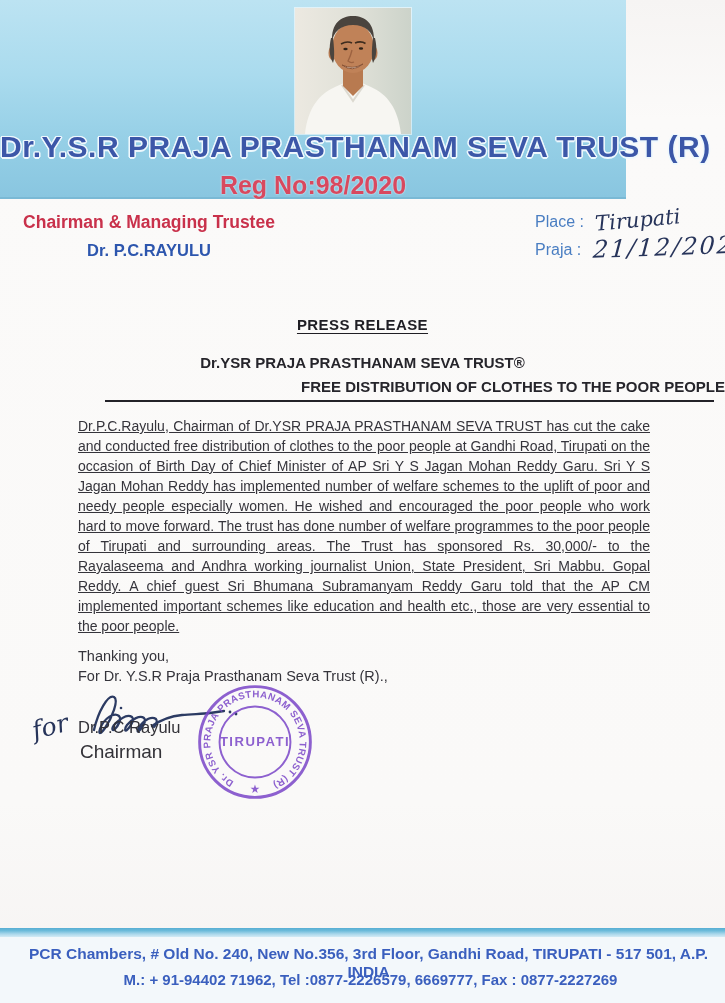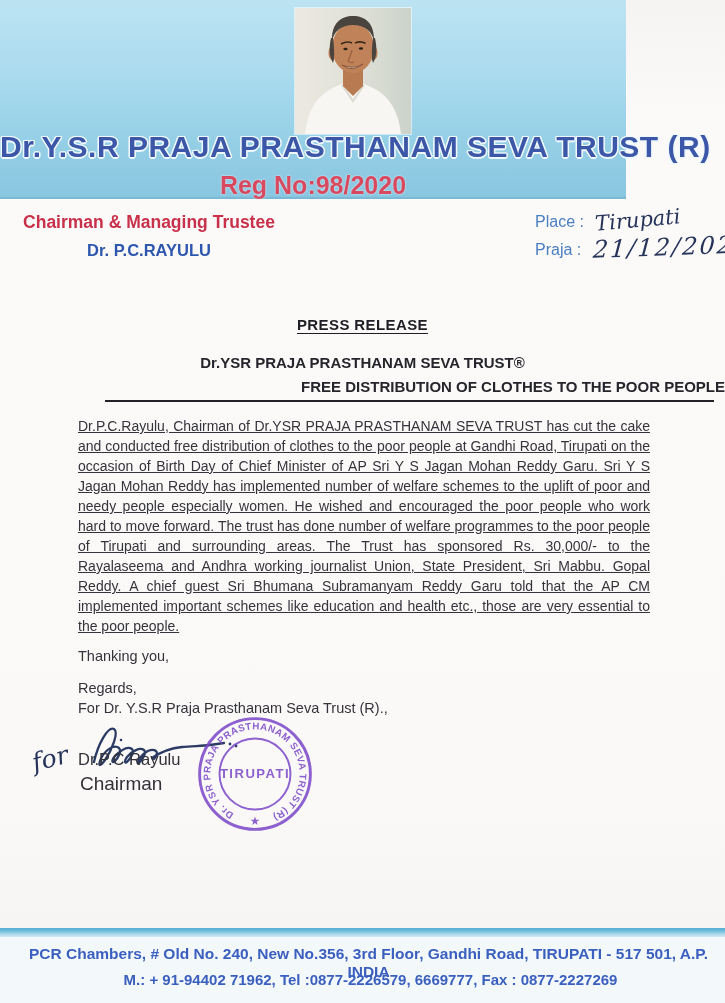--- a/index.html
+++ b/index.html
@@ -117,21 +117,20 @@
     </div>
   </div>
 
   <div class="content">
     <div class="pr-heading">PRESS RELEASE</div>
     <div class="org-line">Dr.YSR PRAJA PRASTHANAM SEVA TRUST®</div>
     <div class="subject-line">FREE DISTRIBUTION OF CLOTHES TO THE POOR PEOPLE</div>
     <div class="rule"></div>
     <p class="para">Dr.P.C.Rayulu, Chairman of Dr.YSR PRAJA PRASTHANAM SEVA TRUST has cut the cake and conducted free distribution of clothes to the poor people at Gandhi Road, Tirupati on the occasion of Birth Day of Chief Minister of AP Sri Y S Jagan Mohan Reddy Garu. Sri Y S Jagan Mohan Reddy has implemented number of welfare schemes to the uplift of poor and needy people especially women. He wished and encouraged the poor people who work hard to move forward. The trust has done number of welfare programmes to the poor people of Tirupati and surrounding areas. The Trust has sponsored Rs. 30,000/- to the Rayalaseema and Andhra working journalist Union, State President, Sri Mabbu. Gopal Reddy. A chief guest Sri Bhumana Subramanyam Reddy Garu told that the AP CM implemented important schemes like education and health etc., those are very essential to the poor people.</p>
     <div class="simple-line">Thanking you,</div>
-    <div class="simple-line regards-line">Regards,</div>
     <div class="simple-line for-line">For Dr. Y.S.R Praja Prasthanam Seva Trust (R).,</div>
 
     <div class="sig-area">
       <svg class="sig-scribble" width="150" height="50" viewBox="0 0 150 50">
         <g stroke="#2c3b63" stroke-width="2.3" fill="none" stroke-linecap="round" stroke-linejoin="round">
           <path d="M6,42 C10,24 20,6 26,9 C31,12 24,30 17,40 C13,46 10,47 12,41 C16,30 26,24 31,28 C34,31 30,38 27,41 C24,44 23,40 27,36 C33,30 40,26 44,29 C47,32 42,39 39,42 C37,44 36,41 39,37 C44,31 52,27 56,30 C59,33 54,40 51,43 C49,45 49,42 52,38 C57,31 64,28 68,31 C70,33 68,37 66,39"></path>
           <path d="M64,38 C74,31 84,28 94,27 C104,26 114,26 122,25 L136,23"></path>
         </g>
         <circle cx="142" cy="24" r="1.4" fill="#2c3b63"></circle>
         <circle cx="148" cy="26" r="1.4" fill="#2c3b63"></circle>

